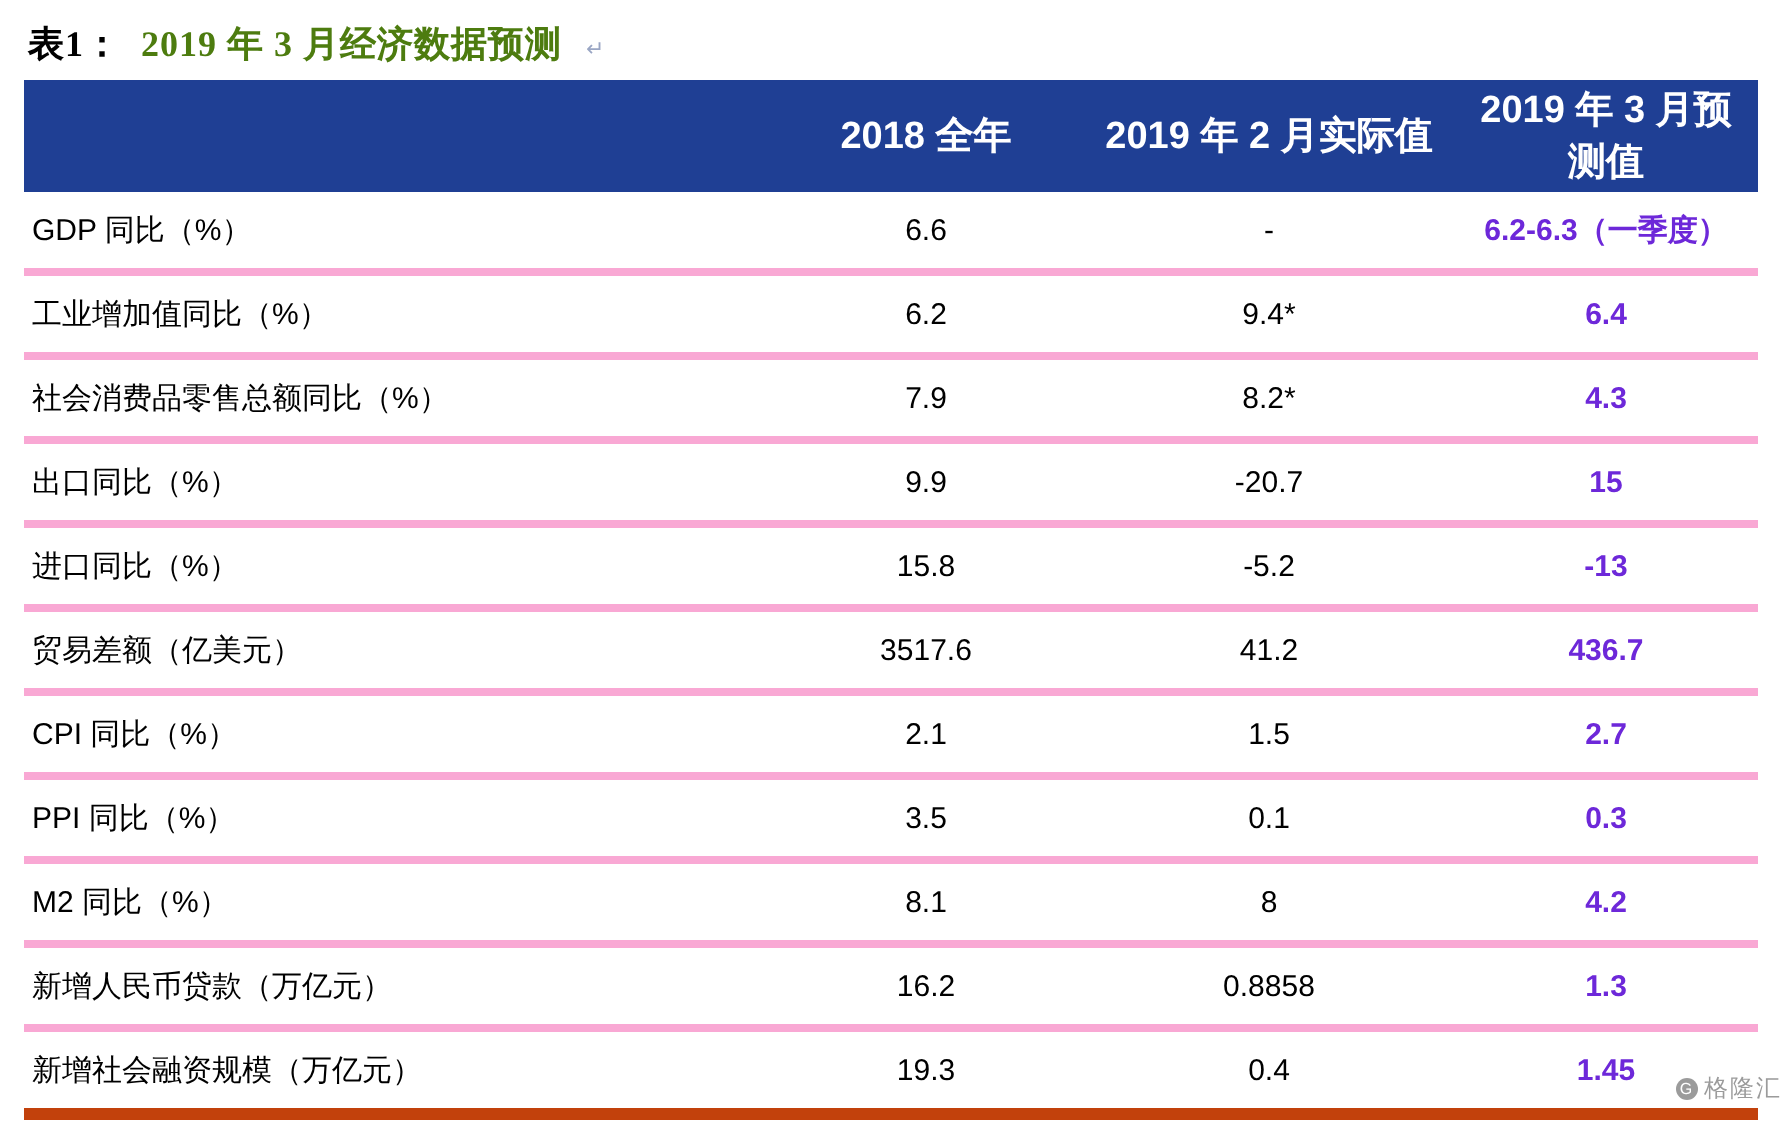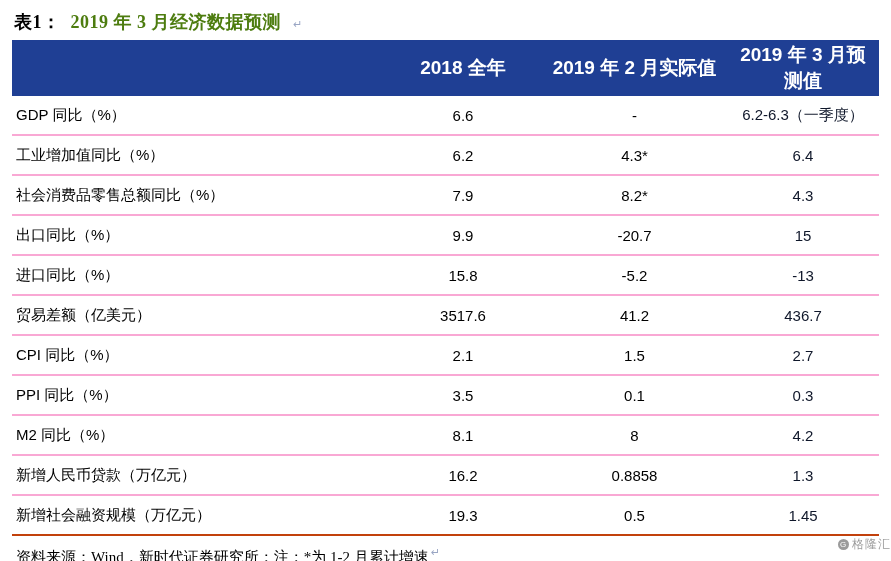--- a/index.html
+++ b/index.html
@@ -64,35 +64,35 @@
   }
   table.data thead th.c0 { text-align: left; }
   col.c0 { width: 372px; }
   col.c1 { width: 158px; }
   col.c2 { width: 185px; }
   col.c3 { width: 152px; }
   table.data tbody td {
     height: 36px;
     font-size: 15px;
     padding: 1px 10px;
-    border-bottom: 2px solid #f9a8d4;
+    border-bottom: 4px solid #f9a8d4;
     text-align: center;
     vertical-align: middle;
     font-family: "Liberation Sans", sans-serif;
   }
   table.data tbody td.c0 {
     text-align: left;
     padding-left: 4px;
   }
   table.data tbody td.forecast {
-    color: #0f172a;
-    font-weight: normal;
+    color: #6d28d9;
+    font-weight: bold;
   }
   table.data tbody tr:last-child td {
-    border-bottom: 2px solid #c2410c;
+    border-bottom: 6px solid #c2410c;
     margin-top: 23px;
   }
   .source-row {
     padding: 10px 2px 0 4px;
     font-size: 15px;
     font-family: "Liberation Serif", serif;
     color: #000000;
   }
   .watermark {
     position: absolute;
@@ -145,21 +145,21 @@
     <tbody>
       <tr>
         <td class="c0">GDP 同比（%）</td>
         <td>6.6</td>
         <td>-</td>
         <td class="forecast">6.2-6.3（一季度）</td>
       </tr>
       <tr>
         <td class="c0">工业增加值同比（%）</td>
         <td>6.2</td>
-        <td>4.3*</td>
+        <td>9.4*</td>
         <td class="forecast">6.4</td>
       </tr>
       <tr>
         <td class="c0">社会消费品零售总额同比（%）</td>
         <td>7.9</td>
         <td>8.2*</td>
         <td class="forecast">4.3</td>
       </tr>
       <tr>
         <td class="c0">出口同比（%）</td>
@@ -199,21 +199,21 @@
       </tr>
       <tr>
         <td class="c0">新增人民币贷款（万亿元）</td>
         <td>16.2</td>
         <td>0.8858</td>
         <td class="forecast">1.3</td>
       </tr>
       <tr>
         <td class="c0">新增社会融资规模（万亿元）</td>
         <td>19.3</td>
-        <td>0.5</td>
+        <td>0.4</td>
         <td class="forecast">1.45</td>
       </tr>
     </tbody>
   </table>
 
   <div class="source-row">
     <span>资料来源：Wind，新时代证券研究所；注：*为 1-2 月累计增速</span><span class="mark">↵</span>
   </div>
 
   <div class="watermark">

